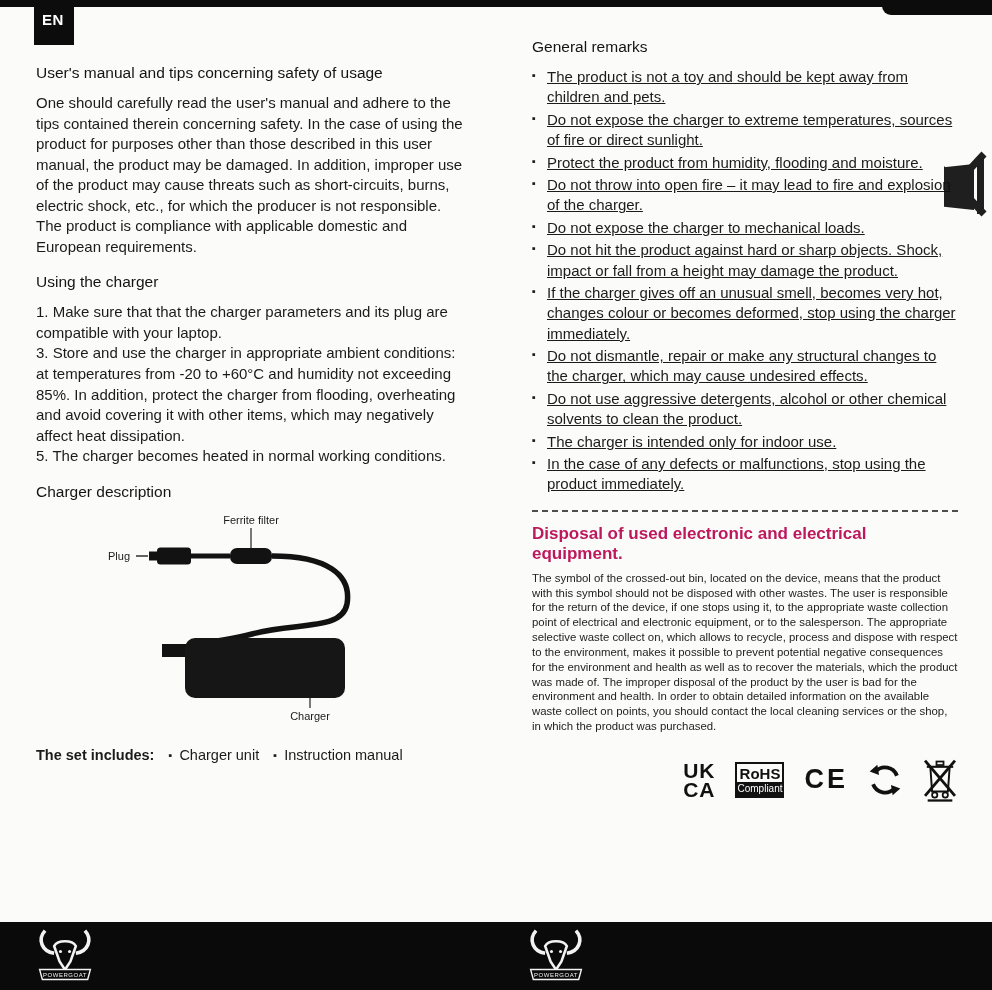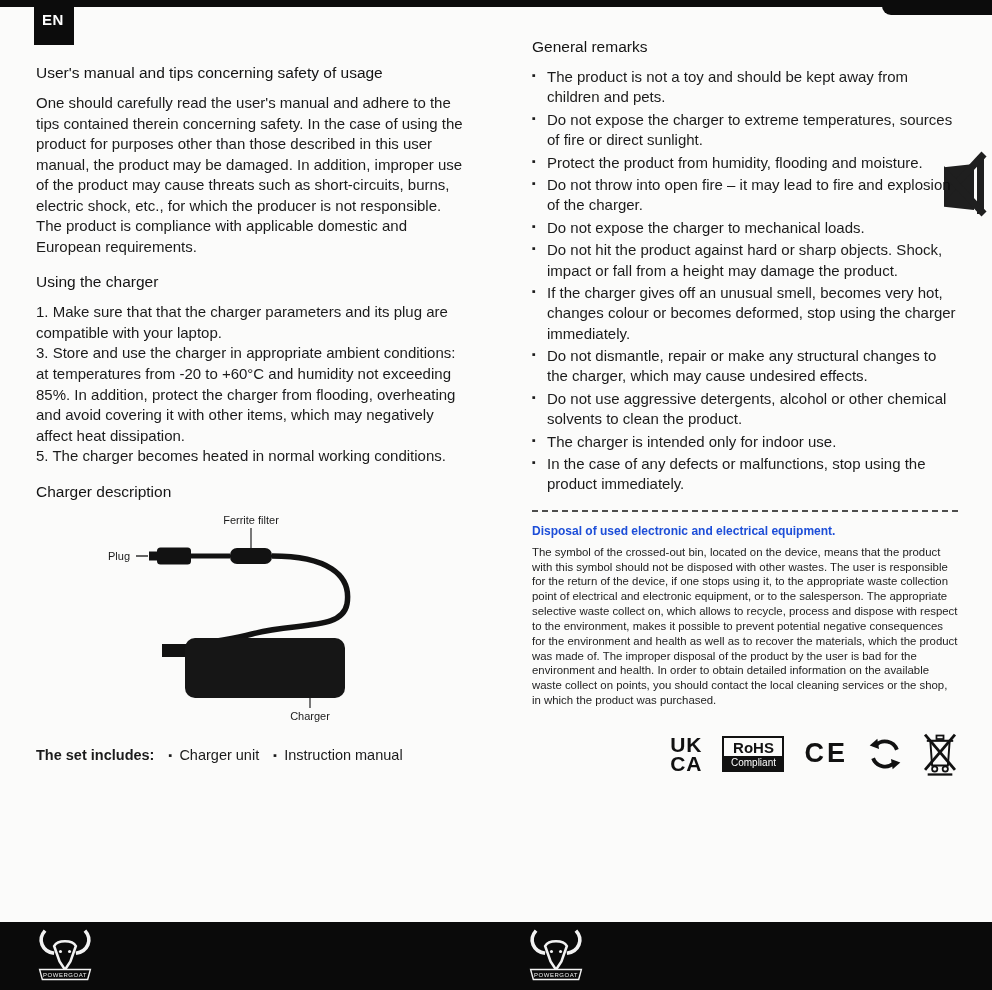--- a/index.html
+++ b/index.html
@@ -25,38 +25,38 @@
   .steps { margin-bottom:16px; }
 
   .diagram-wrap { margin:4px 0 10px 64px; }
   .diagram-label { font-size:11px; fill:#1b1b1b; font-family:"Liberation Sans", sans-serif; }
 
   .set-line { font-size:14.5px; margin-top:16px; }
   .set-label { font-weight:bold; }
   .set-item { margin-left:10px; }
   .set-item::before { content:"▪"; font-size:11px; margin-right:7px; position:relative; top:-1px; }
 
-  ul.remarks { list-style:none; }
+  ul.remarks { list-style:none;text-decoration:underline; }
   ul.remarks li {
     position:relative; padding-left:15px; font-size:15px; line-height:1.36; margin-bottom:2px;
   }
   ul.remarks li::before {
     content:"▪"; position:absolute; left:0; top:1px; font-size:11px; color:#1b1b1b;
   }
 
   .dashed-divider { border-top:2px dashed #4d4d4d; margin:15px 0 12px; }
 
-  .disposal-h { font-size:12px; font-weight:bold; margin-bottom:7px; color:#1d4ed8; }
+  .disposal-h { font-size:17px; font-weight:bold; margin-bottom:7px; color:#be185d; }
   .disposal-text { font-size:11.4px; line-height:1.3; color:#222; }
 
   .marks-row {
     margin-top:24px; display:flex; align-items:center; justify-content:flex-end; gap:20px;
   }
   .ukca { font-weight:800; font-size:21px; line-height:0.92; letter-spacing:1px; color:#111; }
-  .rohs-box { border:2.5px solid #111; width:62px; text-align:center; }
+  .rohs-box { border:2.5px solid #111; width:49px; text-align:center; }
   .rohs-top { font-size:15px; font-weight:bold; padding:1px 0 0; color:#111; }
   .rohs-bottom { background:#111; color:#fff; font-size:10px; padding:1px 0 2px; }
   .ce-mark { font-size:27px; font-weight:bold; letter-spacing:3px; color:#111; }
 
   .edge-marks { position:absolute; right:2px; top:148px; opacity:0.92; }
 
   .footer-band {
     position:absolute; left:0; bottom:0; width:100%; height:68px; background:#0a0a0a;
   }
   .goat-logo { position:absolute; top:5px; }

